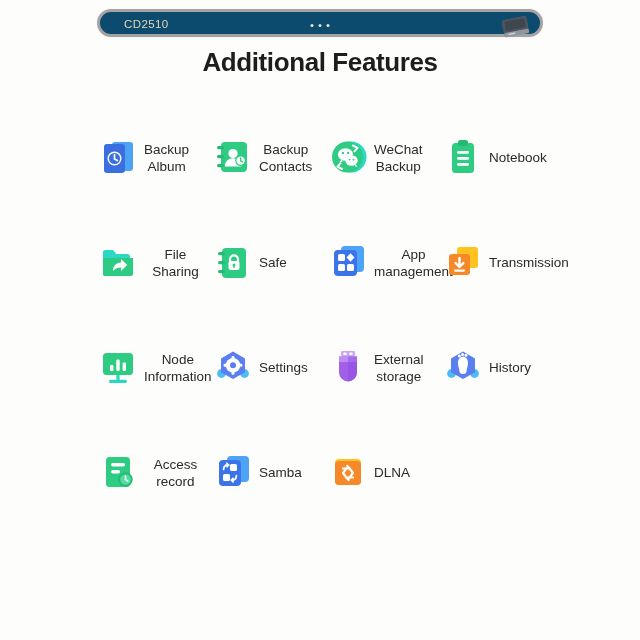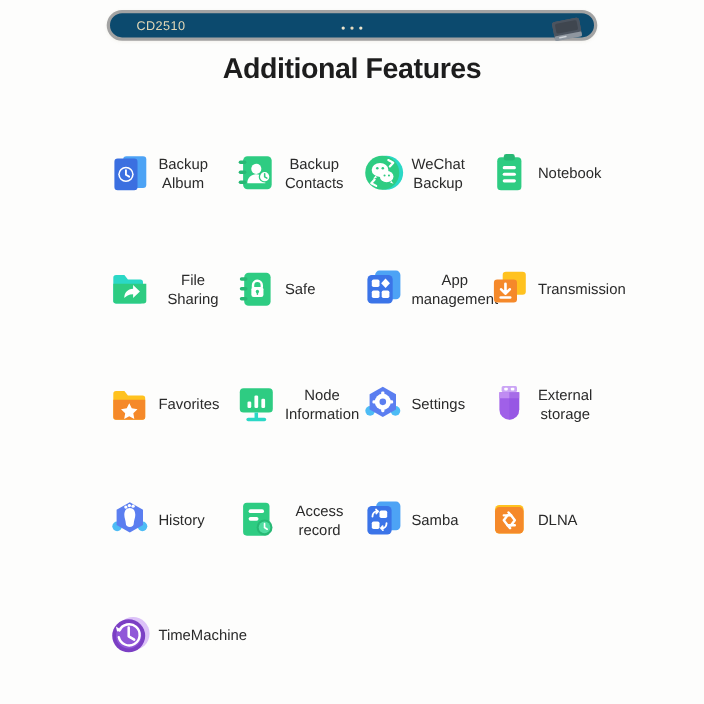--- a/index.html
+++ b/index.html
@@ -251,30 +251,20 @@
       <svg class="feature-icon" viewBox="0 0 52 52">
         <rect x="20" y="10" width="21" height="21" rx="3" fill="#ffc21f"></rect>
         <rect x="12" y="17" width="21" height="21" rx="3" fill="#f5892a"></rect>
         <path d="M22.5 21v8M18.6 26l3.9 4 3.9-4" fill="none" stroke="#ffffff" stroke-width="2.4" stroke-linecap="round" stroke-linejoin="round"></path>
         <rect x="17" y="32.4" width="11" height="2.3" rx="1.15" fill="#ffffff"></rect>
       </svg>
     </span>
     <span class="feature-label">Transmission</span>
   </div>
 
-  <div class="feature-cell">
-    <span class="feature-icon">
-      <svg class="feature-icon" viewBox="0 0 52 52">
-        <path d="M11 16a2.5 2.5 0 0 1 2.5-2.5h7.6l3.2 4h13.2a2.5 2.5 0 0 1 2.5 2.5v17a2.5 2.5 0 0 1-2.5 2.5h-24A2.5 2.5 0 0 1 11 37z" fill="#ffc21f"></path>
-        <path d="M11 21.5h29V37a2.5 2.5 0 0 1-2.5 2.5h-24A2.5 2.5 0 0 1 11 37z" fill="#f5892a"></path>
-        <path d="M25.5 24.5l2.3 4.7 5.2.8-3.8 3.6.9 5.2-4.6-2.5-4.6 2.5.9-5.2-3.8-3.6 5.2-.8z" fill="#ffffff"></path>
-      </svg>
-    </span>
-    <span class="feature-label">Favorites</span>
-  </div>
 
 
   <div class="feature-cell">
     <span class="feature-icon">
       <svg class="feature-icon" viewBox="0 0 52 52">
         <rect x="11" y="11" width="30" height="22" rx="3.5" fill="#2ecc82"></rect>
         <rect x="24.4" y="33" width="3.2" height="5.5" fill="#2bd8c6"></rect>
         <rect x="17" y="37.8" width="18" height="3.2" rx="1.6" fill="#2bd8c6"></rect>
         <rect x="18" y="23" width="3.4" height="6" rx="1.2" fill="#ffffff"></rect>
         <rect x="24.3" y="17.5" width="3.4" height="11.5" rx="1.2" fill="#ffffff"></rect>
@@ -368,27 +358,14 @@
       <svg class="feature-icon" viewBox="0 0 52 52">
         <rect x="13" y="12" width="26" height="26" rx="4" fill="#ffc21f"></rect>
         <rect x="13" y="14" width="26" height="24" rx="4" fill="#f5892a"></rect>
         <path d="M21 21.5h6.6l-2.3-2.6M31 30.5h-6.6l2.3 2.6" fill="none" stroke="#ffffff" stroke-width="2.2" stroke-linecap="round" stroke-linejoin="round"></path>
         <path d="M27.6 21.5l3.4 4.5-3.4 4.5M24.4 30.5L21 26l3.4-4.5" fill="none" stroke="#ffffff" stroke-width="2.2" stroke-linecap="round" stroke-linejoin="round"></path>
       </svg>
     </span>
     <span class="feature-label">DLNA</span>
   </div>
 
-  <div class="feature-cell">
-    <span class="feature-icon">
-      <svg class="feature-icon" viewBox="0 0 52 52">
-        <circle cx="29" cy="24" r="15" fill="#dcc2f8"></circle>
-        <circle cx="25" cy="26" r="15" fill="#7b3fc4"></circle>
-        <circle cx="25" cy="26" r="11.5" fill="#9058d8"></circle>
-        <path d="M25 18.5v8l5 3" stroke="#ffffff" stroke-width="2.3" fill="none" stroke-linecap="round" stroke-linejoin="round"></path>
-        <path d="M16.6 21.2a9.6 9.6 0 1 1-.6 6" fill="none" stroke="#ffffff" stroke-width="2.2" stroke-linecap="round"></path>
-        <path d="M13.4 17.6l1 4.4 4.3-1.2z" fill="#ffffff"></path>
-      </svg>
-    </span>
-    <span class="feature-label">TimeMachine</span>
-  </div>
 
 </div>
 
 </body></html>

